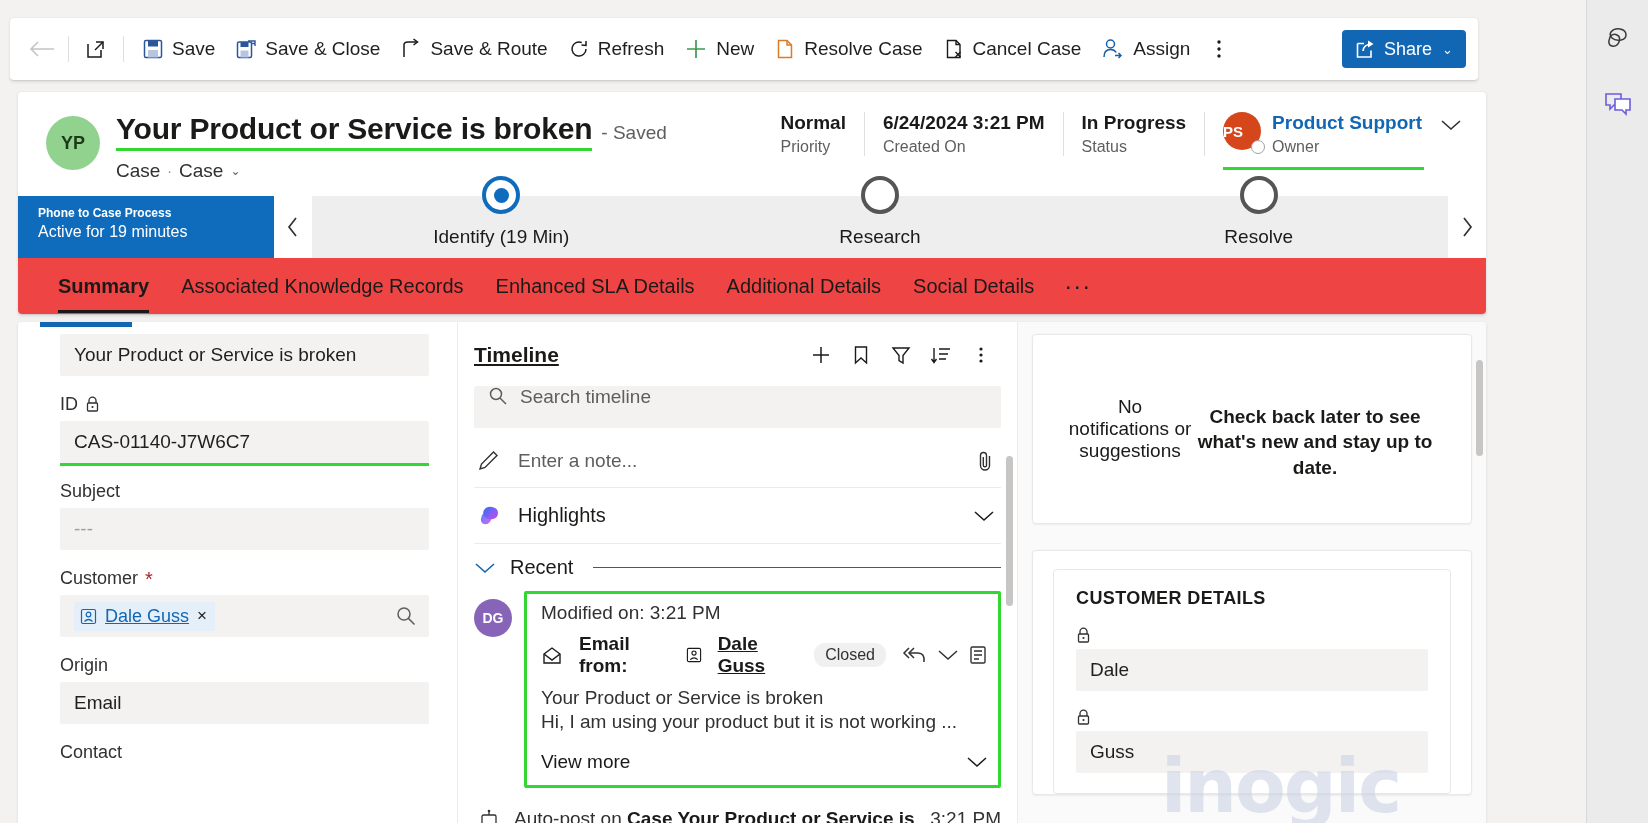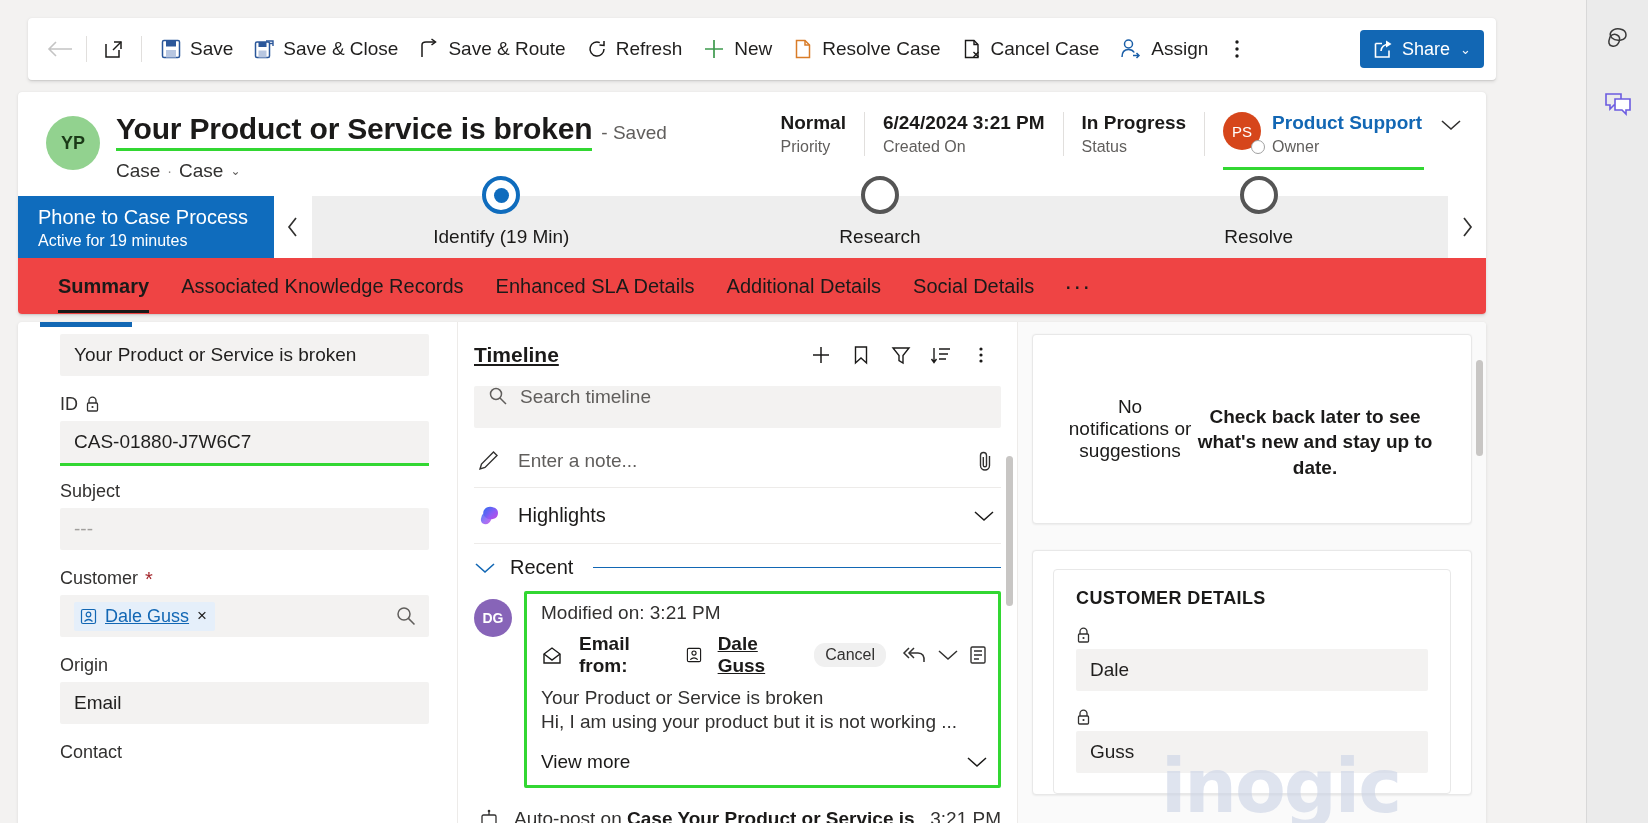--- a/index.html
+++ b/index.html
@@ -18,21 +18,21 @@
     background: #ebebeb; border-left: 1px solid #d8d8d8;
     display: flex; flex-direction: column; align-items: center; padding-top: 18px; gap: 26px;
   }
   .rail-btn { width: 40px; height: 40px; display: flex; align-items: center; justify-content: center; border-radius: 4px; cursor: pointer; }
 
   
   .shell { position: absolute; left: 0; top: 0; width: 1586px; height: 823px; background: #f3f2f1; }
 
   
   .cmdbar {
-    position: absolute; left: 28px; top: 18px; width: 1468px; height: 62px;
+    position: absolute; left: 10px; top: 18px; width: 1468px; height: 62px;
     background: #fff; border-radius: 4px;
     box-shadow: 0 1.2px 3.6px rgba(0,0,0,.10), 0 .3px .9px rgba(0,0,0,.07);
     display: flex; align-items: center; padding: 0 12px 0 14px;
   }
   .back-arrow { width: 36px; height: 36px; display: flex; align-items: center; justify-content: center; color: #b8b8b8; cursor: pointer; }
   .cmd-div { width: 1px; height: 26px; background: #e1dfdd; margin: 0 8px; }
   .cmd-btn {
     display: flex; align-items: center; gap: 8px; height: 40px; padding: 0 10px;
     border-radius: 3px; cursor: pointer; white-space: nowrap;
     font-size: 19px; color: #201f1e;
@@ -67,31 +67,31 @@
   .rec-sub .chev { font-size: 12px; color: #605e5c; }
 
   .rec-meta { position: absolute; right: 24px; top: 20px; display: flex; align-items: flex-start; }
   .meta-item { padding: 0 18px; min-width: 92px; }
   .meta-item + .meta-item { border-left: 1px solid #e1dfdd; }
   .meta-v { font-size: 19px; font-weight: 600; color: #1b1a19; white-space: nowrap; }
   .meta-l { font-size: 16px; color: #605e5c; margin-top: 4px; }
   .owner-item { display: flex; align-items: flex-start; gap: 11px; padding-left: 18px; border-left: 1px solid #e1dfdd; position: relative; }
   .owner-av {
     width: 38px; height: 38px; border-radius: 50%; background: #d6461b; color: #fff;
-    display: flex; align-items: center; justify-content: center; font-size: 15px; font-weight: 400; position: relative; flex: none;
+    display: flex; align-items: center; justify-content: flex-start; font-size: 15px; font-weight: 700; position: relative; flex: none;
   }
   .owner-av .presence { position: absolute; right: -4px; bottom: -4px; width: 14px; height: 14px; border-radius: 50%; background: #fff; border: 1.6px solid #a0a0a0; }
   .owner-name { font-size: 19px; font-weight: 600; color: #1267b4; white-space: nowrap; }
   .owner-underline { position: absolute; left: 18px; right: -2px; bottom: -14px; height: 3px; background: #32d732; }
   .hdr-chev { margin-left: 18px; color: #323130; font-size: 16px; padding-top: 6px; cursor: pointer; }
 
   
   .bpf { position: absolute; left: 0; right: 0; top: 104px; height: 62px; display: flex; }
   .bpf-head { width: 256px; background: #0f6cbd; color: #fff; padding: 10px 0 0 20px; flex: none; }
-  .bpf-head .t1 { font-size: 20px; font-weight: 400; }
+  .bpf-head .t1 { font-size: 12px; font-weight: 700; }
   .bpf-head .t2 { font-size: 16px; margin-top: 3px; }
   .bpf-arrow { width: 38px; background: #fff; display: flex; align-items: center; justify-content: center; color: #323130; font-size: 20px; cursor: pointer; flex: none; }
   .bpf-stages { flex: 1; background: #eeeeee; position: relative; display: flex; }
   .stage { flex: 1; position: relative; display: flex; flex-direction: column; align-items: center; justify-content: flex-end; padding-bottom: 10px; cursor: pointer; }
   .stage .marker { position: absolute; top: -20px; left: 50%; transform: translateX(-50%); width: 38px; height: 38px; border-radius: 50%; background: #fff; border: 4px solid #555; display: flex; align-items: center; justify-content: center; }
   .stage.active .marker { border-color: #0f6cbd; }
   .stage.active .marker .inner { width: 15px; height: 15px; border-radius: 50%; background: #0f6cbd; }
   .stage .lbl { font-size: 19px; color: #1b1a19; margin-top: 38px; }
   .stage.active .lbl { font-weight: 400; }
   .bpf-next { width: 38px; background: #fff; display: flex; align-items: center; justify-content: center; font-size: 20px; color: #323130; cursor: pointer; flex: none; }
@@ -407,21 +407,21 @@
         <div class="fieldrow">
           <div class="flabel">
             <span>ID</span>
             <svg width="15" height="17" viewBox="0 0 15 17">
                 <path d="M4 7 L4 4.6 A3.5 3.5 0 0 1 11 4.6 L11 7" stroke="#323130" stroke-width="1.3" fill="none"></path>
                 <rect x="2.5" y="7" width="10" height="8" rx="1" stroke="#323130" stroke-width="1.3" fill="none"></rect>
                 <circle cx="7.5" cy="11" r="1.1" fill="#323130"></circle>
               </svg>
           </div>
           <div class="finput underline-green">
-            <span>CAS-01880-J7W6C7</span>
+            <span>CAS-01140-J7W6C7</span>
           </div>
         </div>
 
         <div class="fieldrow">
           <div class="flabel">Subject</div>
           <div class="finput">
             <span class="ph">---</span>
           </div>
         </div>
 
@@ -567,21 +567,21 @@
               </span>
               <span class="lbl">Email from:</span>
               <span>
                 <svg width="16" height="16" viewBox="0 0 17 17">
                     <rect x="1.5" y="1.5" width="14" height="14" rx="1.5" stroke="#1b1a19" stroke-width="1.2" fill="none"></rect>
                     <circle cx="8.5" cy="6.5" r="2.2" stroke="#1b1a19" stroke-width="1.2" fill="none"></circle>
                     <path d="M4.5 13.5 Q8.5 9.5 12.5 13.5" stroke="#1b1a19" stroke-width="1.2" fill="none"></path>
                   </svg>
               </span>
               <span class="who">Dale Guss</span>
-              <span class="badge">Cancel</span>
+              <span class="badge">Closed</span>
               <span class="acts">
                 <span>
                   <svg width="26" height="20" viewBox="0 0 26 20">
                       <path d="M7 3 L2 8 L7 13" stroke="#323130" stroke-width="1.5" fill="none"></path>
                       <path d="M12 3 L7 8 L12 13" stroke="#323130" stroke-width="1.5" fill="none"></path>
                       <path d="M7 8 L16 8 Q23 8 22 17" stroke="#323130" stroke-width="1.5" fill="none"></path>
                     </svg>
                 </span>
                 <span>
                   <svg width="22" height="14" viewBox="0 0 22 14">

